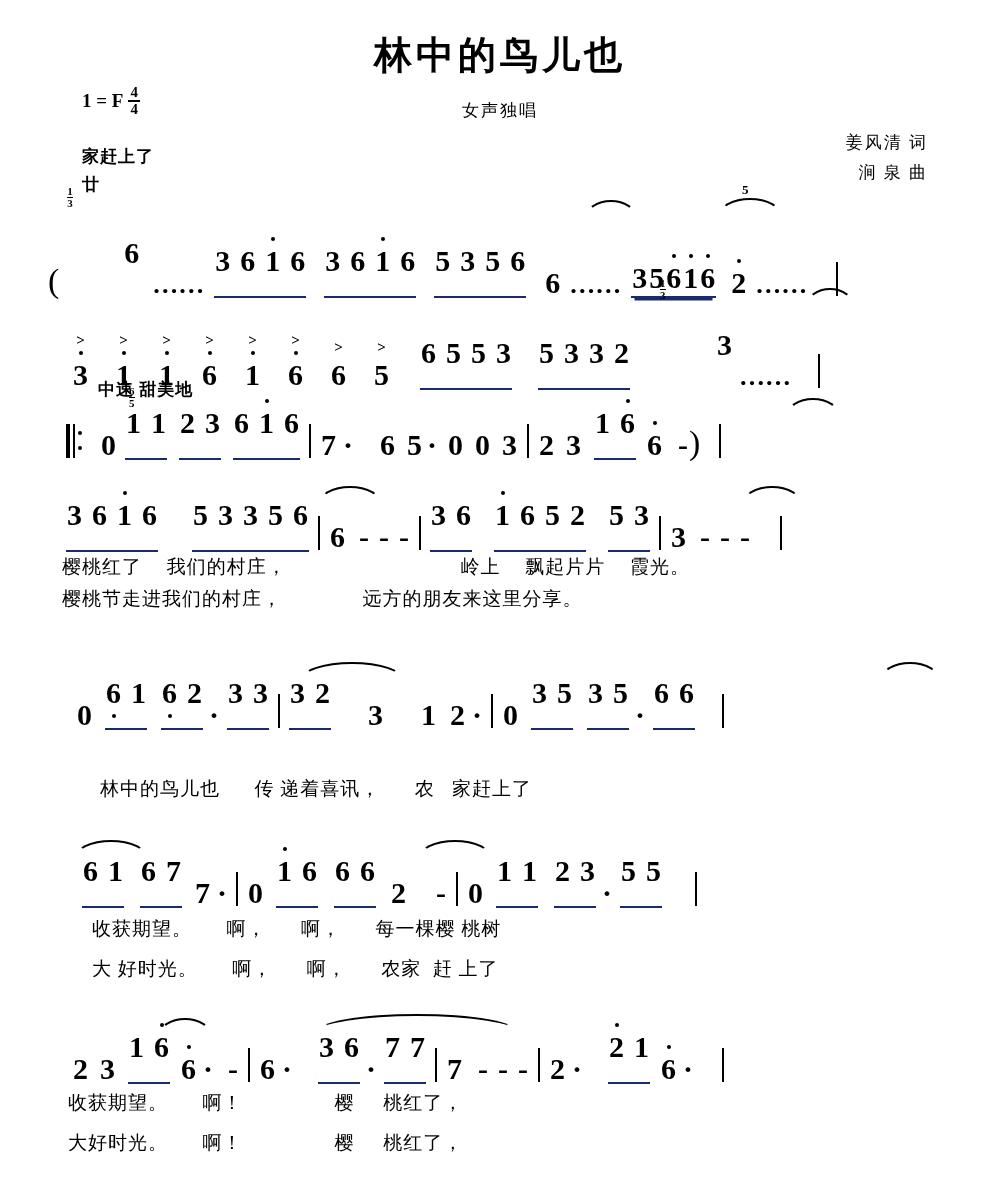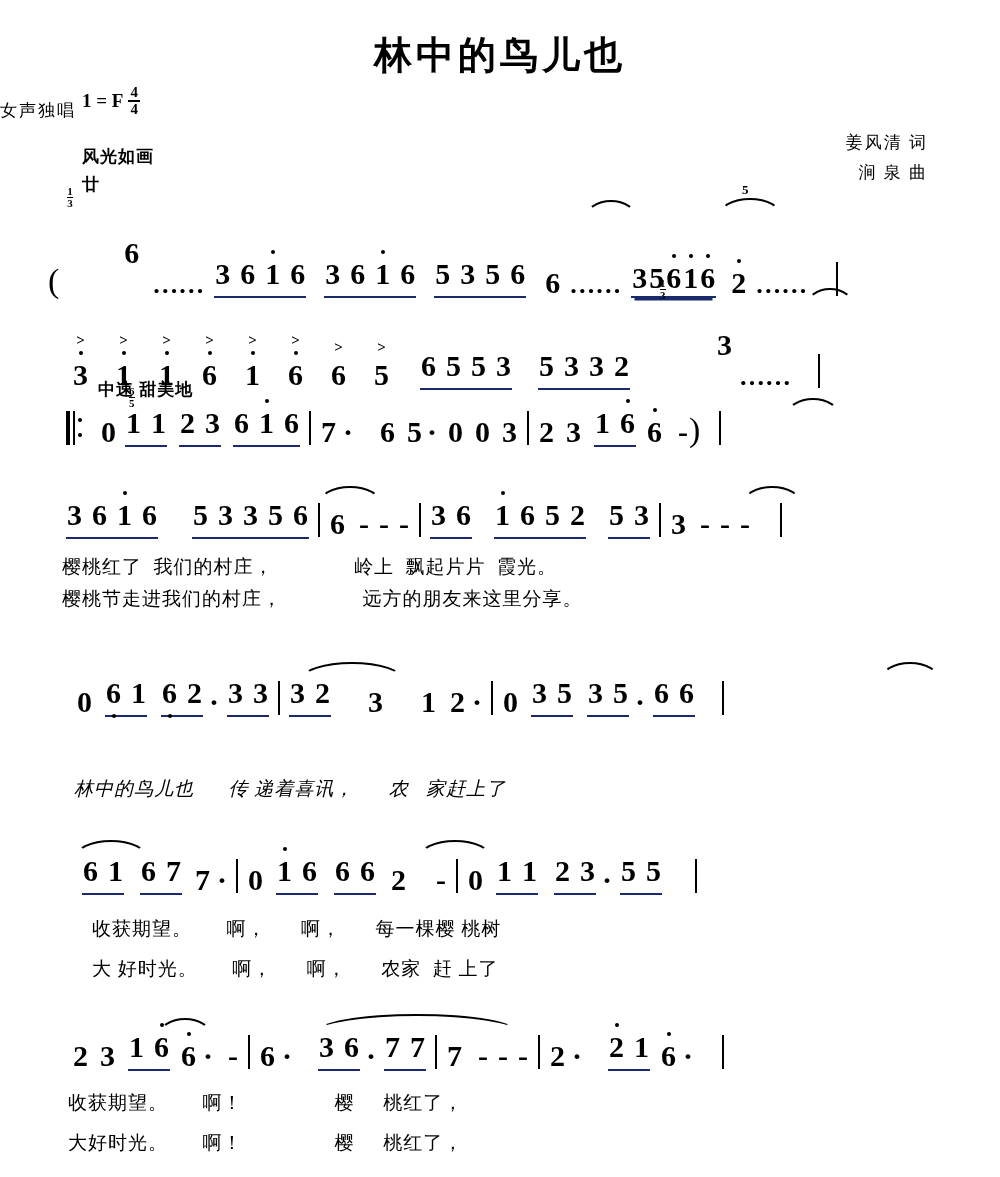--- a/index.html
+++ b/index.html
@@ -24,20 +24,21 @@
   
   .title {
     text-align: center;
     font-family: "Liberation Serif", serif;
     font-weight: bold;
     font-size: 38px;
     letter-spacing: 4px;
     margin-top: 30px;
   }
   .subtitle {
+    text-align: center;
     font-size: 17px;
     letter-spacing: 2px;
     margin-top: 18px;
   }
 
   .key-block {
     position: absolute;
     left: 82px;
     top: 55px;
     font-size: 19px;
@@ -110,21 +111,21 @@
     white-space: pre;
   }
   .n {
     position: relative;
     display: inline-block;
     padding: 0 1px;
   }
   .sp { display: inline-block; }
 
   
-  .u1 { border-bottom: 2.5px solid #1a2b6d; padding-bottom: 7px; }
+  .u1 { border-bottom: 2.5px solid #1a2b6d; padding-bottom: 20px; }
   .u2 { border-bottom: 2.5px solid #1a2b6d; padding-bottom: 3px; box-shadow: 0 6px 0 -3.5px #1a2b6d; }
 
   
   .dotup::before {
     content: "";
     position: absolute;
     left: 50%;
     transform: translateX(-50%);
     top: -9px;
     width: 4px; height: 4px;
@@ -257,21 +258,21 @@
   <div class="key-block">
     <div class="key-row">
       <span>1 = F</span>
       <span class="frac">
         <span class="num">4</span>
         <span class="den">4</span>
       </span>
     </div>
   </div>
 
-  <div class="tempo-desc">风光如画</div>
+  <div class="tempo-desc">家赶上了</div>
   <div class="pickup-mark">廿</div>
 
   <div class="credits">
     <div>姜风清 词</div>
     <div>涧 泉 曲</div>
   </div>
 
   <div class="system" style="top:178px;">
     <div class="notes" style="padding-left:48px;">
       <span class="paren">(</span>
@@ -399,21 +400,21 @@
       <span class="n">3</span>
       <span class="sp" style="width:12px"></span>
       <span class="n">-</span><span class="sp" style="width:8px"></span><span class="n">-</span><span class="sp" style="width:8px"></span><span class="n">-</span>
       <span class="sp" style="width:20px"></span>
       <span class="bar"></span>
     </div>
     <div class="slur" style="left:318px; top:-14px; width:60px;"></div>
     <div class="slur" style="left:742px; top:-14px; width:56px;"></div>
   </div>
 
-  <div class="lyrics" style="left:62px; top:524px;">樱桃红了  我们的村庄，              岭上  飘起片片  霞光。</div>
+  <div class="lyrics" style="left:62px; top:524px;font-family:Liberation Mono, monospace;">樱桃红了  我们的村庄，              岭上  飘起片片  霞光。</div>
   <div class="lyrics" style="left:62px; top:556px;">樱桃节走进我们的村庄，              远方的朋友来这里分享。</div>
 
   <div class="system" style="top:648px;">
     <div class="notes" style="padding-left:76px;">
       <span class="n">0</span>
       <span class="sp" style="width:12px"></span>
       <span class="u1"><span class="n dotdn">6</span><span class="sp" style="width:8px"></span><span class="n">1</span></span>
       <span class="sp" style="width:14px"></span>
       <span class="u1"><span class="n dotdn">6</span><span class="sp" style="width:8px"></span><span class="n">2</span></span>
       <span class="sp" style="width:6px"></span>
@@ -440,21 +441,21 @@
       <span>·</span>
       <span class="sp" style="width:8px"></span>
       <span class="u1"><span class="n">6</span><span class="sp" style="width:8px"></span><span class="n">6</span></span>
       <span class="sp" style="width:18px"></span>
       <span class="bar"></span>
     </div>
     <div class="slur" style="left:300px; top:-16px; width:100px;"></div>
     <div class="slur" style="left:880px; top:-16px; width:56px;"></div>
   </div>
 
-  <div class="lyrics" style="left:74px; top:746px;font-style:italic;">林中的鸟儿也      传 递着喜讯，      农   家赶上了</div>
+  <div class="lyrics" style="left:100px; top:746px;">林中的鸟儿也      传 递着喜讯，      农   家赶上了</div>
 
   <div class="system" style="top:826px;">
     <div class="notes" style="padding-left:82px;">
       <span class="u1"><span class="n">6</span><span class="sp" style="width:8px"></span><span class="n">1</span></span>
       <span class="sp" style="width:16px"></span>
       <span class="u1"><span class="n">6</span><span class="sp" style="width:8px"></span><span class="n">7</span></span>
       <span class="sp" style="width:12px"></span>
       <span class="n">7</span>
       <span class="sp" style="width:6px"></span>
       <span>·</span>

